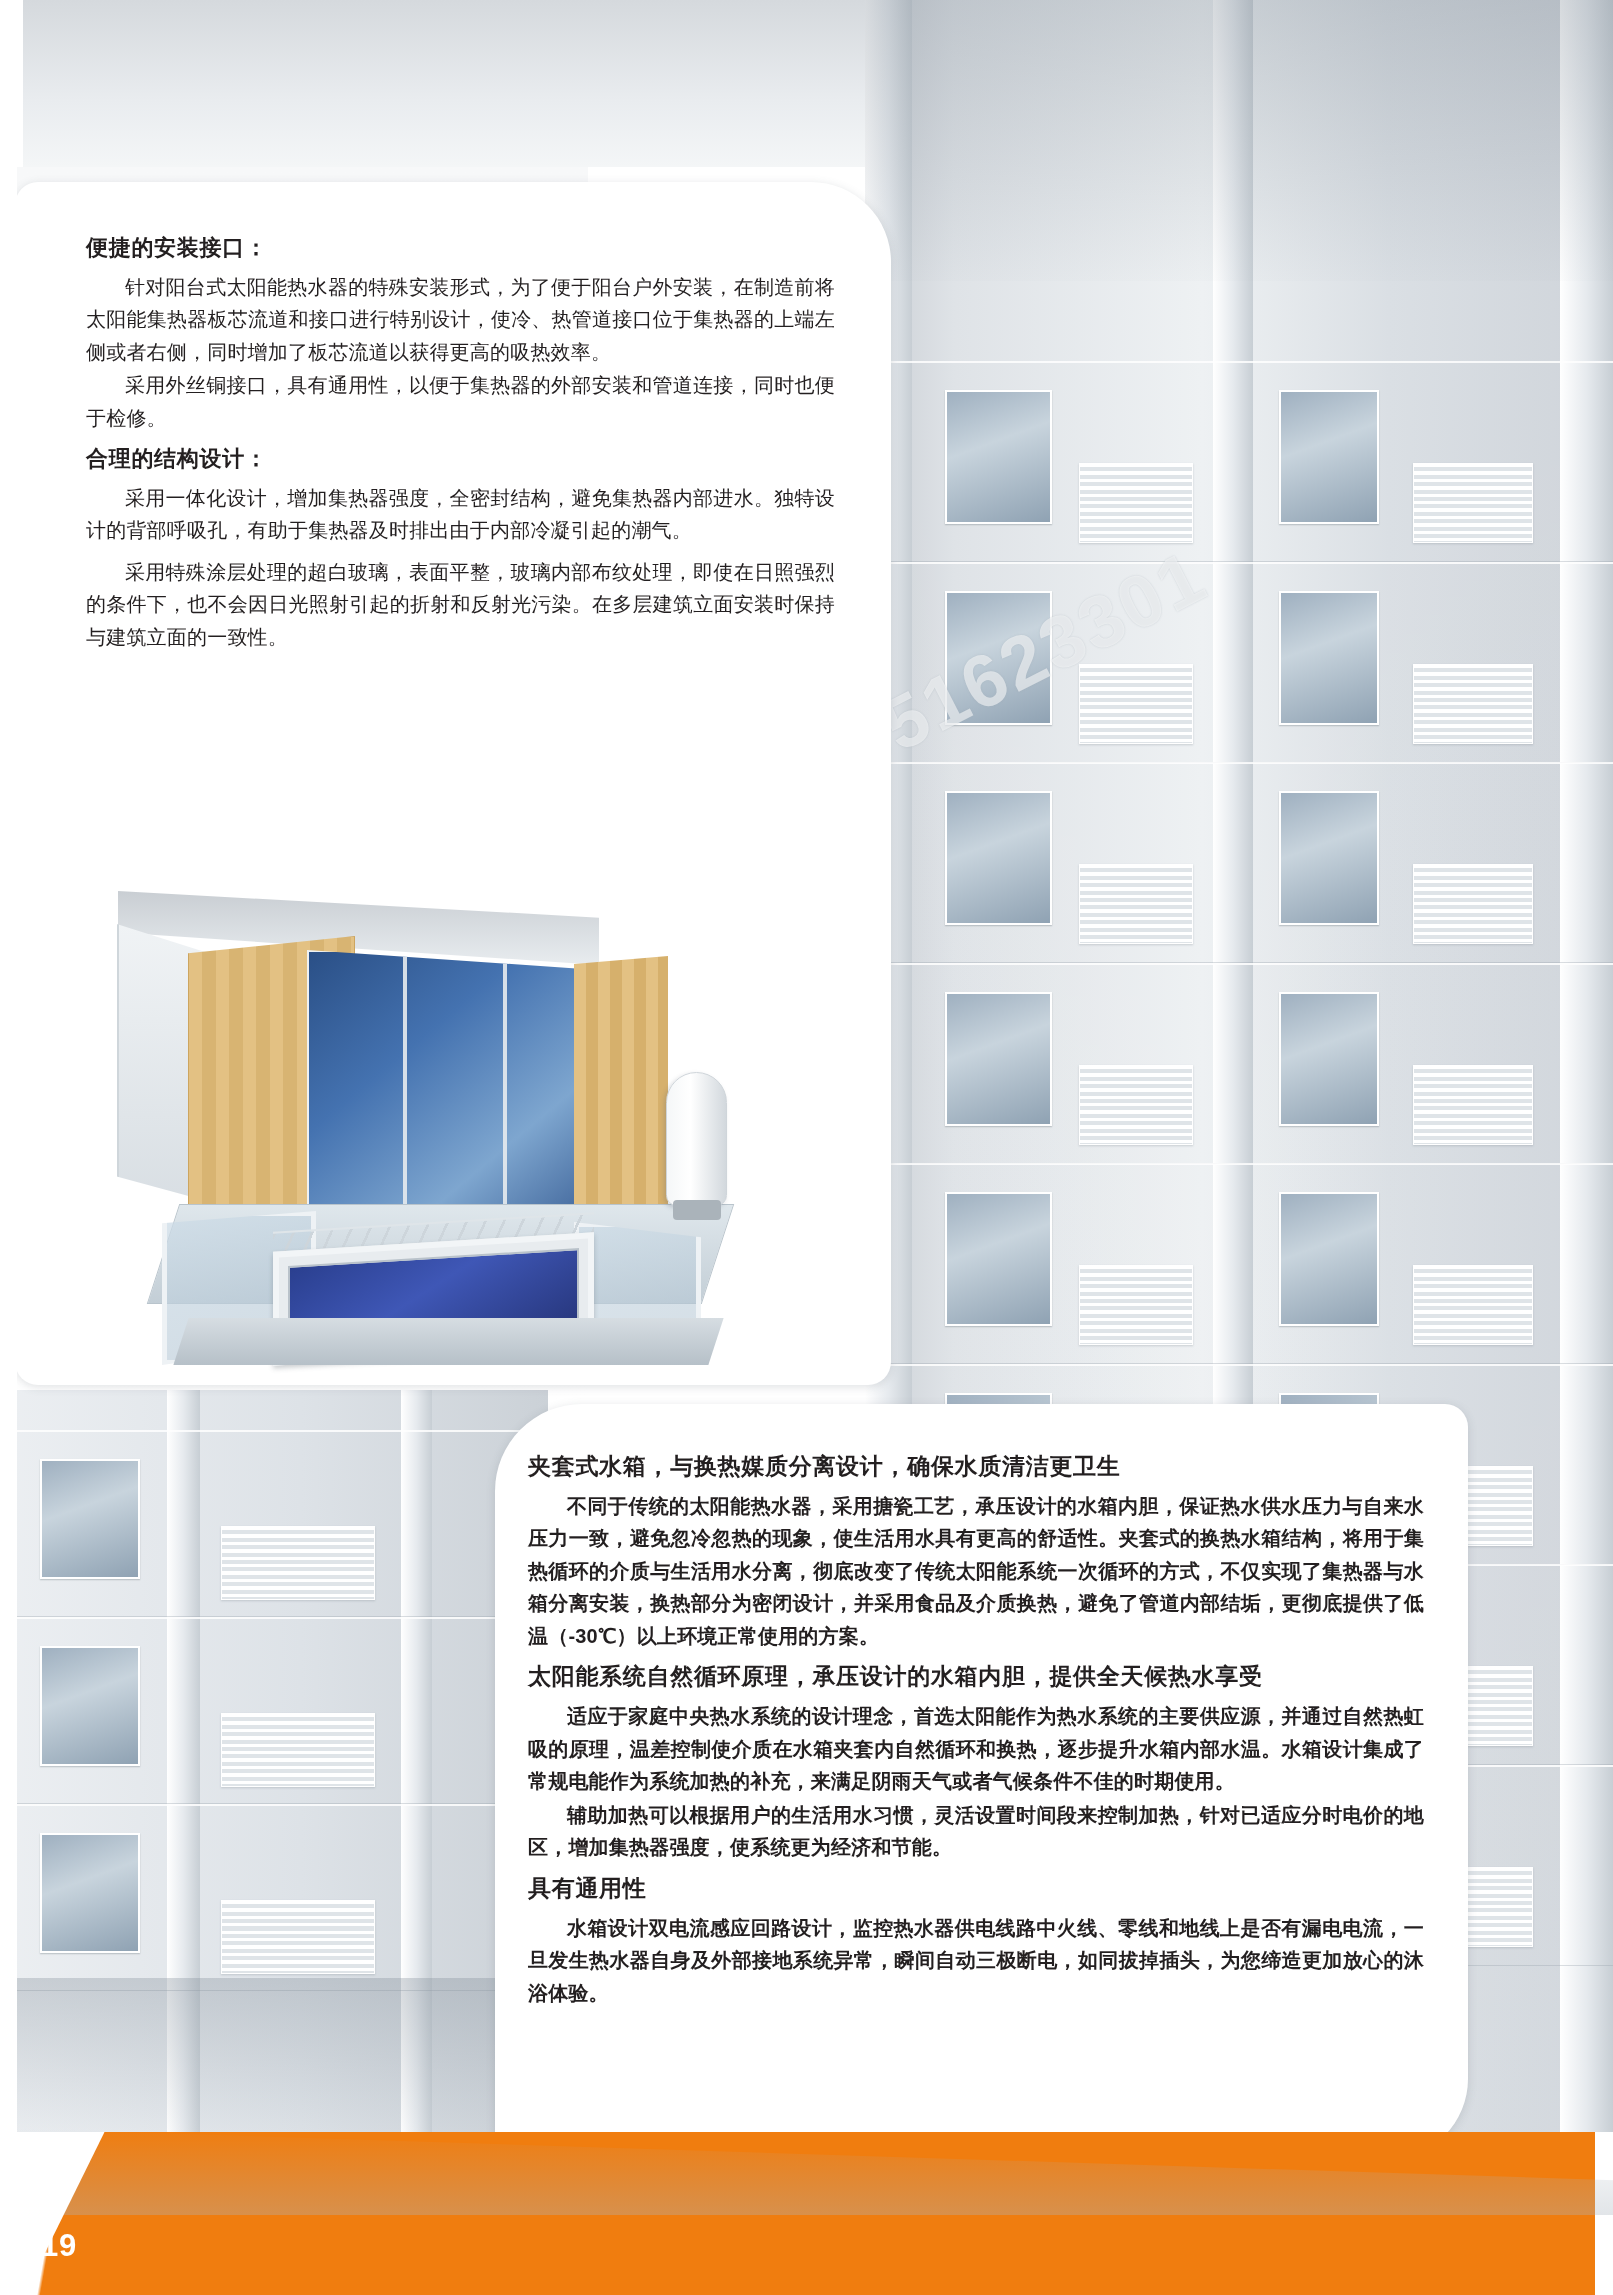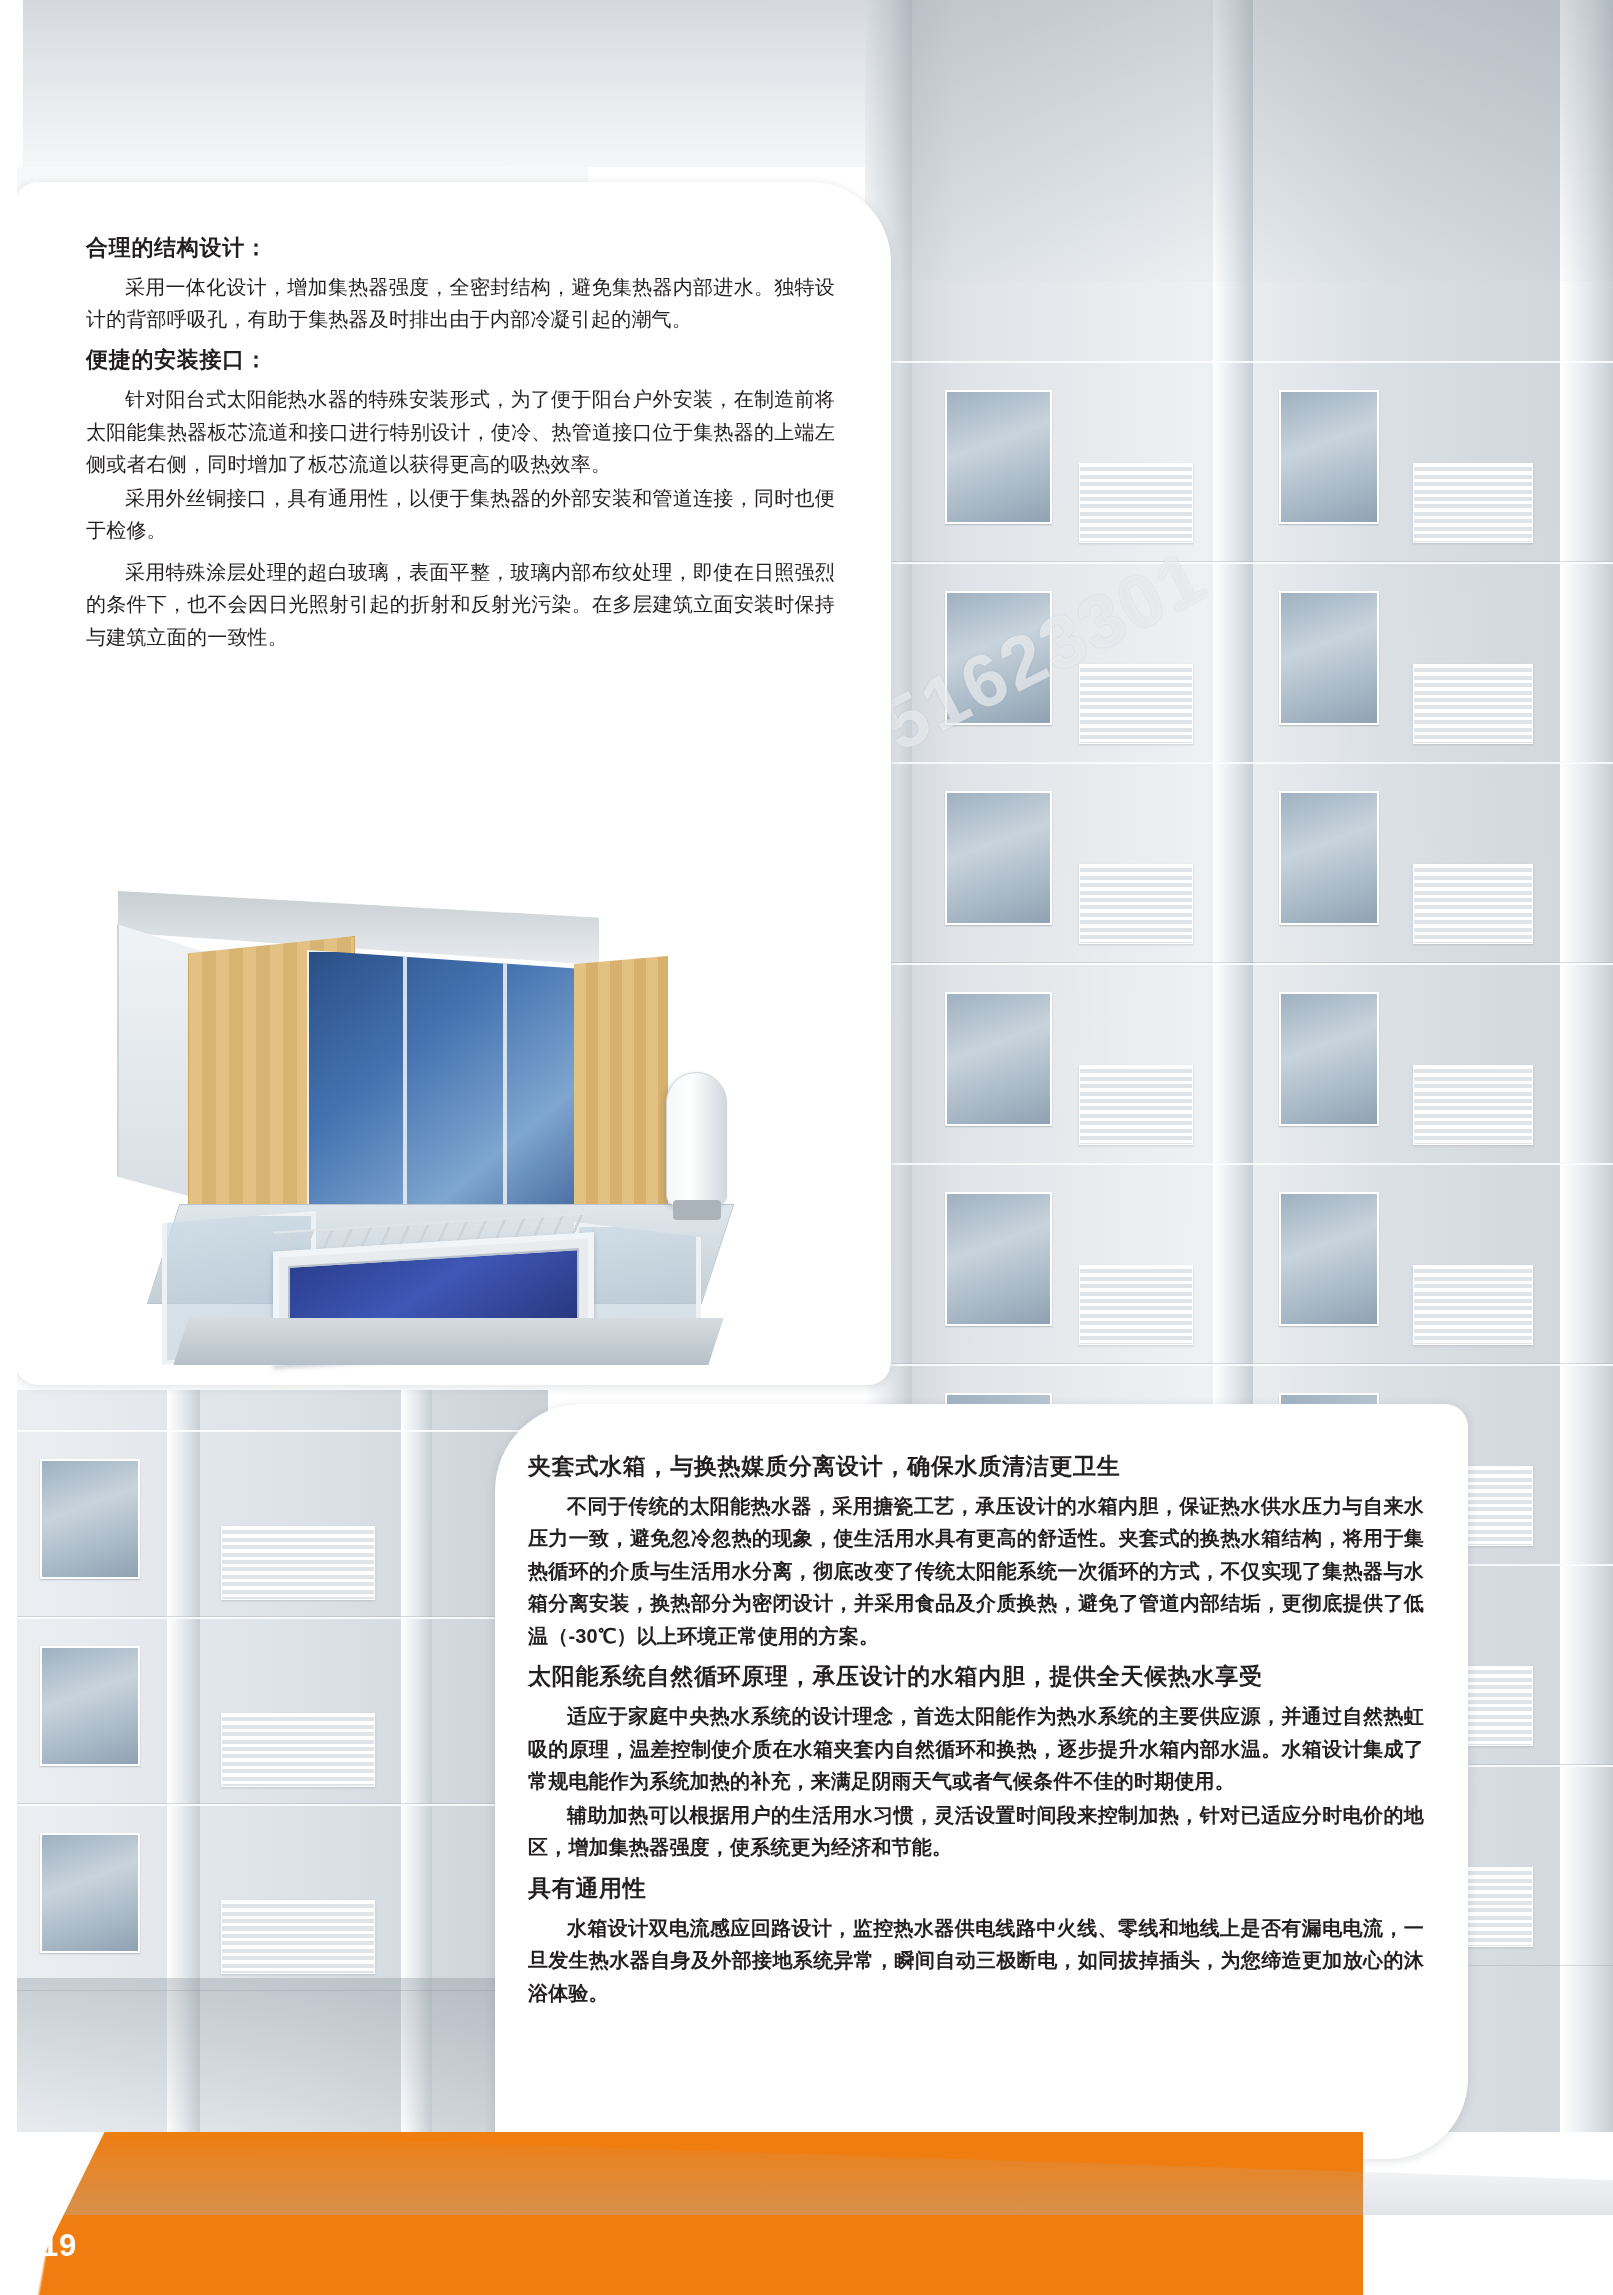--- a/index.html
+++ b/index.html
@@ -206,21 +206,21 @@
     transform: skewY(-3.5deg);
   }
   .plinth {
     position:absolute; left:75px; top:468px; width:535px; height:47px;
     background: linear-gradient(180deg,#d6dde2 0%, #b6c0c8 100%);
     transform: skewX(-18deg);
   }
 
   
   .orange-band {
-    position:absolute; left:0; bottom:0; width:1363px; height:163px;
+    position:absolute; left:0; bottom:0; width:1595px; height:163px;
     background:#f07d0f;
   }
   .orange-band:before{
     content:""; position:absolute; left:0; top:0; width:1614px; height:163px;
     background: linear-gradient(100deg,#ffffff 0 4%, rgba(255,255,255,0) 4.2% 8%, rgba(255,255,255,0) 100%);
   }
   .band-white-wedge{
     position:absolute; left:0; bottom:0; width:201px; height:163px;
     background:#ffffff;
     clip-path: polygon(0 0, 52% 0, 12% 100%, 0 100%);
@@ -324,27 +324,27 @@
 
   <div class="watermark">
     <div>江苏源杰管道顾问13851623301</div>
     <div class="wm2">管道顾问专家</div>
   </div>
 
   <div class="card card-top"></div>
 
   <div class="top-text">
     <div class="blk">
-      <h2 class="sec">合理的结构设计：</h2>
-      <p class="body">采用一体化设计，增加集热器强度，全密封结构，避免集热器内部进水。独特设计的背部呼吸孔，有助于集热器及时排出由于内部冷凝引起的潮气。</p>
-    </div>
-    <div class="blk">
       <h2 class="sec">便捷的安装接口：</h2>
       <p class="body">针对阳台式太阳能热水器的特殊安装形式，为了便于阳台户外安装，在制造前将太阳能集热器板芯流道和接口进行特别设计，使冷、热管道接口位于集热器的上端左侧或者右侧，同时增加了板芯流道以获得更高的吸热效率。</p>
       <p class="body">采用外丝铜接口，具有通用性，以便于集热器的外部安装和管道连接，同时也便于检修。</p>
+    </div>
+    <div class="blk">
+      <h2 class="sec">合理的结构设计：</h2>
+      <p class="body">采用一体化设计，增加集热器强度，全密封结构，避免集热器内部进水。独特设计的背部呼吸孔，有助于集热器及时排出由于内部冷凝引起的潮气。</p>
     </div>
     <div class="blk">
       <p class="body">采用特殊涂层处理的超白玻璃，表面平整，玻璃内部布纹处理，即使在日照强烈的条件下，也不会因日光照射引起的折射和反射光污染。在多层建筑立面安装时保持与建筑立面的一致性。</p>
     </div>
   </div>
 
   <div class="render">
     <div class="ceiling"></div>
     <div class="room-wall-left"></div>
     <div class="wood-wall"></div>

